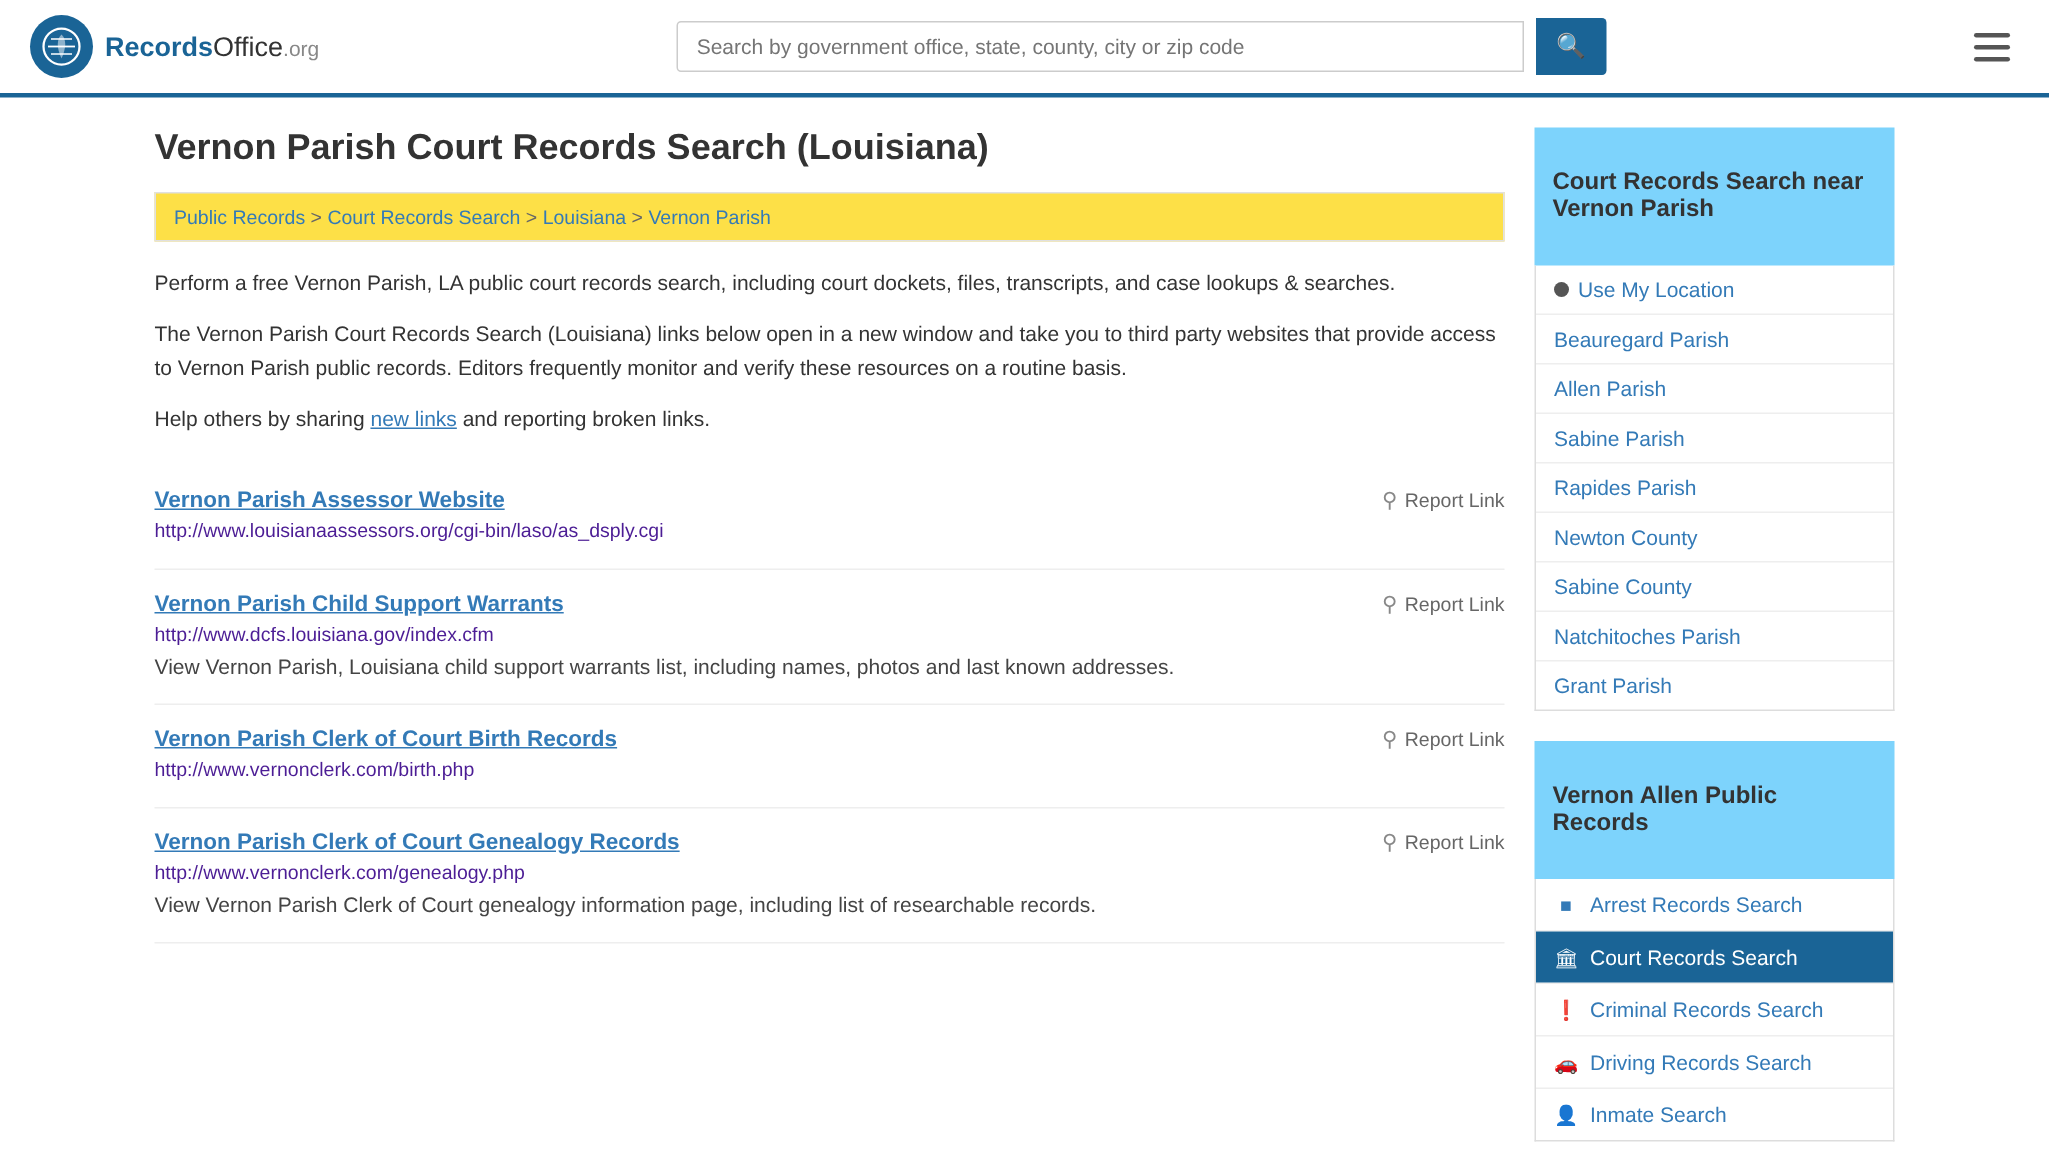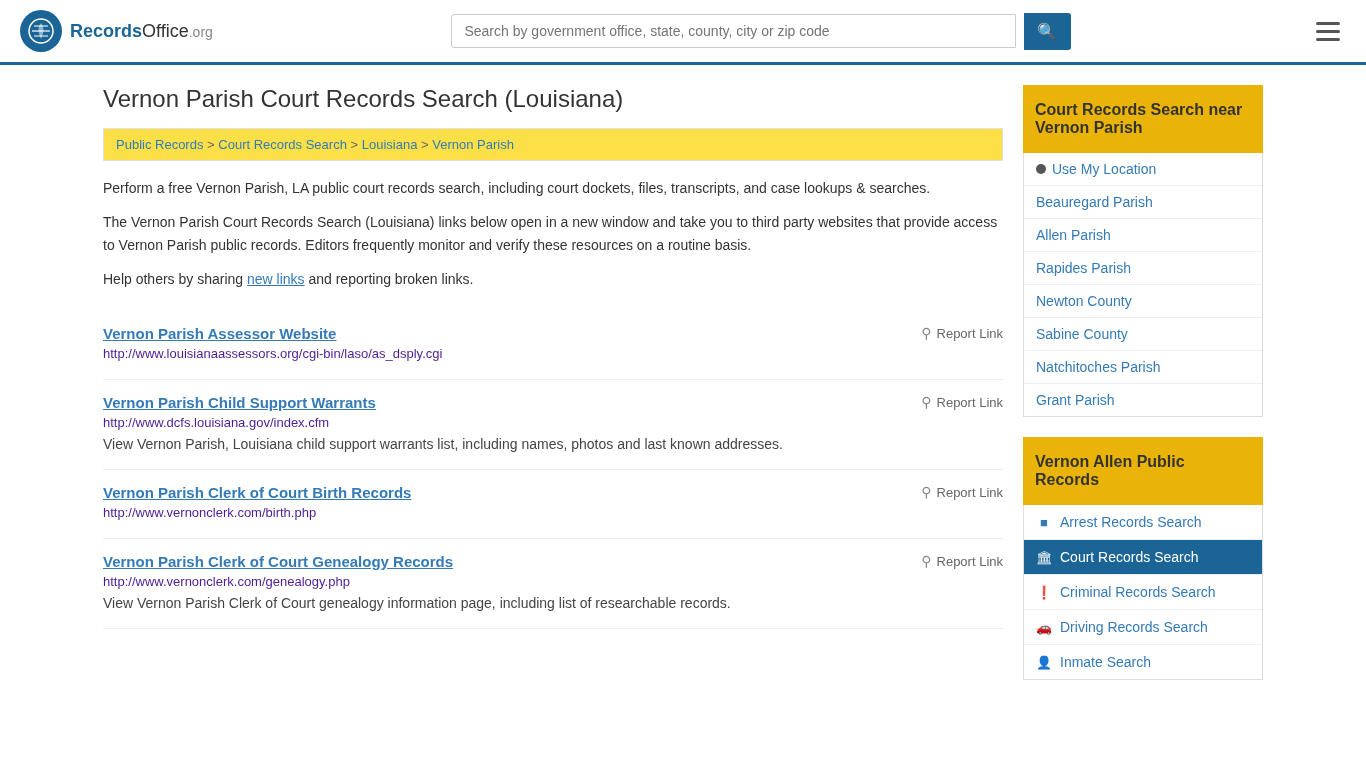--- a/index.html
+++ b/index.html
@@ -81,21 +81,21 @@
       display: flex;
       gap: 20px;
     }
 
     
     #content {
       flex: 1;
     }
     #page-title {
       font-size: 24px;
-      font-weight: normal;
+      font-weight: bold;
       color: #333;
       margin-bottom: 15px;
     }
     #breadcrumb {
       background: #fde047;
       border: 1px solid #e0e0e0;
       padding: 8px 12px;
       font-size: 13px;
       margin-bottom: 16px;
       color: #555;
@@ -168,22 +168,22 @@
     
     #sidebar {
       width: 240px;
       flex-shrink: 0;
     }
 
     .sidebar-section {
       margin-bottom: 20px;
     }
     .sidebar-header {
-      background: #eab308;
-      padding: 16px 12px;
+      background: #7dd3fc;
+      padding: 28px 12px;
       font-size: 16px;
       font-weight: bold;
       color: #333;
       margin-bottom: 0;
     }
     .sidebar-list {
       list-style: none;
       border: 1px solid #ddd;
       border-top: none;
     }
@@ -352,20 +352,23 @@
       <li class="location-item">
             <a href="#"><span class="location-dot"></span>Use My Location</a>
           </li>
           <li>
             <a href="#">Beauregard Parish</a>
           </li>
           <li>
             <a href="#">Allen Parish</a>
           </li>
           <li>
+            <a href="#">Sabine Parish</a>
+          </li>
+          <li>
             <a href="#">Rapides Parish</a>
           </li>
           <li>
             <a href="#">Newton County</a>
           </li>
           <li>
             <a href="#">Sabine County</a>
           </li>
           <li>
             <a href="#">Natchitoches Parish</a>

